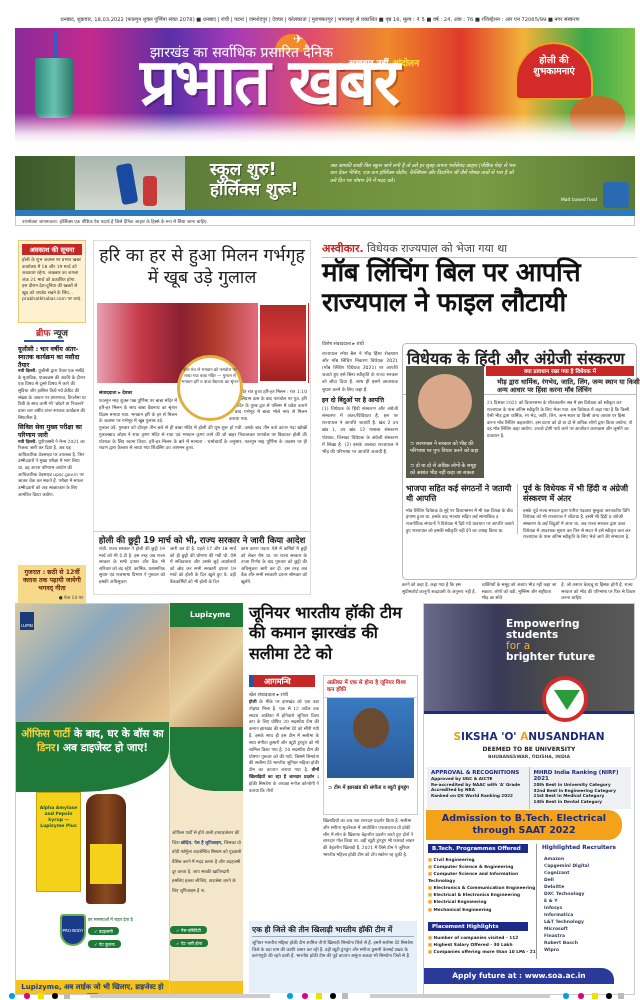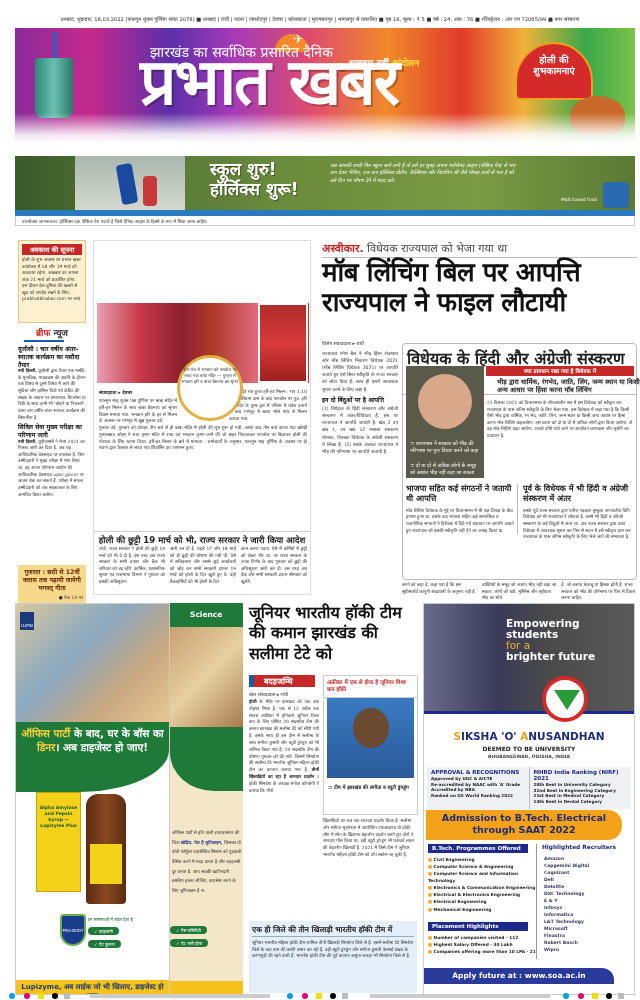--- a/index.html
+++ b/index.html
@@ -193,20 +193,21 @@
   <div class="item-h">सिविल सेवा मुख्य परीक्षा का परिणाम जारी</div>
   <div class="item-t"><b>नयी दिल्ली.</b> <span>यूपीएससी ने मेन्स 2021 का रिजल्ट जारी कर दिया है. अब यह आधिकारिक वेबसाइट पर उपलब्ध है. जिन उम्मीदवारों ने मुख्य परीक्षा में भाग लिया था, वह अपना परिणाम आयोग की आधिकारिक वेबसाइट upsc.gov.in पर जाकर चेक कर सकते हैं. परीक्षा में सफल उम्मीदवारों को अब साक्षात्कार के लिए आमंत्रित किया जायेगा.</span></div>
 </div>
 
 <div class="gujarat">
   <div class="h">गुजरात : छठी से 12वीं क्लास तक पढ़ायी जायेगी भगवद् गीता</div>
   <div class="r">● पेज 13 पर</div>
 </div>
 
 <div class="holi">
+  <div class="title">हरि का हर से हुआ मिलन गर्भगृह में खूब उड़े गुलाल</div>
   <div class="photo"></div>
   <div class="photo2"></div>
   <div class="byline">संवाददाता ▸ देवघर</div>
   <div class="col1">फाल्गुन माह शुक्ल पक्ष पूर्णिमा पर बाबा मंदिर में हरि-हर मिलन के साथ बाबा वैद्यनाथ का श्रृंगार दिवस मनाया गया. भगवान हरि के हर से मिलन के अवसर पर गर्भगृह में खूब गुलाल उड़े.</div>
   <div class="col2">कराया. देर रात हुआ हरि-हर मिलन : रात 1:10 बजे शालिग्राम दास के बाद फगडोल पर पुत्र. हरि को मंदिर के पूरब द्वार से परिसर में प्रवेश कराने के बाद गर्भगृह में बाबा भोले नाथ से मिलन कराया गया.</div>
   <div class="circle">दोल मंच से भगवान को फगडोल पर लाया गया बाबा मंदिर — गुलाल से भगवान हरि व बाबा बैद्यनाथ का श्रृंगार</div>
   <div class="colw">गुलाल उड़े. गुरुवार को दोपहर तीन बजे से ही बाबा मंदिर में होली की धूम शुरू हो गयी. उसके बाद तीन बजे कातर गंदा खोखी गुलालबाद ओझा ने राधा कृष्ण मंदिर से राधा एवं भगवान कृष्ण जाने की जो बाहर निकालकर फगडोल पर बिठाकर होली की पोशाक के लिए रवाना किया. हरि-हर मिलन के बारे में मान्यता : धर्माचार्यों के अनुसार, फाल्गुन माह पूर्णिमा के अवसर पर ही रावण द्वारा कैलाश से लाया गया शिवलिंग का आगमन हुआ.</div>
   <div class="sub">होली की छुट्टी 19 मार्च को भी, राज्य सरकार ने जारी किया आदेश</div>
   <div class="cols3">
     <div>रांची. राज्य सरकार ने होली की छुट्टी 19 मार्च को भी दे दी है. इस तरह अब राज्य सरकार के सभी दफ्तर और बैंक भी शनिवार को बंद रहेंगे. कार्मिक, प्रशासनिक सुधार एवं राजभाषा विभाग ने गुरुवार को इसकी अधिसूचना</div>
@@ -258,32 +259,32 @@
   <div class="bottle">
       <div class="lab"></div>
     </div>
   <div class="badge">PRO-BODY</div>
   <div class="sym" style="top:312px;left:72px">इन समस्याओं में राहत देता है</div>
   <div class="pill" style="left:72px;top:323px">✓ बदहजमी</div>
   <div class="pill" style="left:72px;top:336px">✓ पेट फूलना</div>
   <div class="foot">Lupizyme, अब लाईक जो भी खिलाए, डाइजेस्ट हो जाए</div>
 </div>
 <div class="lupi-top">
-  <div class="g">Science</div>
+  <div class="g">Lupizyme</div>
   <div class="photo"></div>
   <div class="green"></div>
   <div class="copy"><span>ऑफिस पार्टी से होने वाली इनडाइजेशन की चिंता </span><b>छोड़िए. पेश है लुपिजाइम,</b><span> जिसका प्रो बॉडी फॉर्मूला डाइजेस्टिव सिस्टम को गुड़वाली बैसिल करने में मदद करता है और बदहजमी दूर करता है. आप सबकी खातिरदारी इसलिए हल्का लीजिए, डाइजेस्ट करने के लिए लुपिजाइम है ना.</span></div>
   <div class="pill" style="left:0;top:323px;position:absolute;height:8px;background:#1f7a3a;color:#fff;font-size:4.3px;border-radius:4px;padding:1px 6px">✓ गैस-एसिडिटी</div>
   <div class="pill" style="left:0;top:336px;position:absolute;height:8px;background:#1f7a3a;color:#fff;font-size:4.3px;border-radius:4px;padding:1px 6px">✓ पेट भारी होना</div>
   <div style="position:absolute;left:0;bottom:0;width:100%;height:14px;background:#f4c21a"></div>
 </div>
 
 <div class="hockey">
   <div class="t">जूनियर भारतीय हॉकी टीम की कमान झारखंड की सलीमा टेटे को</div>
-  <div class="up">बदहजम्धि</div>
+  <div class="up">आगमन्धि</div>
   <div class="by">खेल संवाददाता ▸ रांची</div>
   <div class="body"><b>होली</b><span> के मौके पर झारखंड को एक बड़ा तोहफा मिला है. एक से 12 अप्रैल तक साउथ अफ्रीका में होनेवाले जूनियर विश्व कप के लिए घोषित 20 सदस्यीय टीम की कमान झारखंड की सलीमा टेटे को सौंपी गयी है. इसके साथ ही इस टीम में सलीमा के साथ संगीता कुमारी और ब्यूटी डुंगडुंग को भी शामिल किया गया है. 20 सदस्यीय टीम की घोषणा गुरुवार को की गयी. जिसमें सिमडेगा की सलीमा टेटे भारतीय जूनियर महिला हॉकी टीम का कप्तान बनाया गया है.</span> <b>तीनों खिलाड़ियों का रहा है शानदार प्रदर्शन :</b><span> हॉकी सिमडेगा के अध्यक्ष मनोज कोनबेगी ने बताया कि तीनों</span></div>
   <div class="pbox">
     <div class="h">अफ्रीका में एक से होना है जूनियर विश्व कप हॉकी</div>
     <div class="ph">
         <div class="face"></div>
       </div>
     <div class="cap">⊃ टीम में झारखंड की संगीता व ब्यूटी डुंगडुंग</div>
   </div>
   <div class="body2">खिलाड़ियों का अब तक शानदार प्रदर्शन किया है. सलीमा और संगीता भुवनेश्वर में आयोजित एफआइएच प्रो हॉकी लीग में स्पेन के खिलाफ बेहतरीन प्रदर्शन करते हुए दोनों ने शानदार गोल किया था. वहीं ब्यूटी डुंगडुंग भी फारवर्ड लाइन की बेहतरीन खिलाड़ी हैं. 2021 में जिसे टीम ने जूनियर भारतीय महिला हॉकी टीम को टॉप स्कोरर रह चुकी है.</div>

